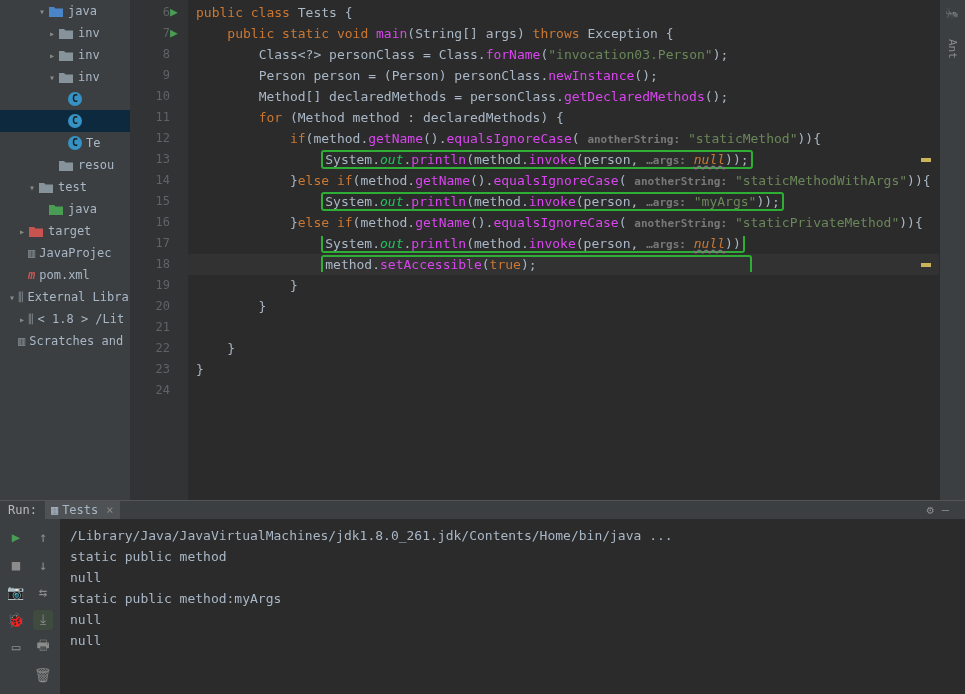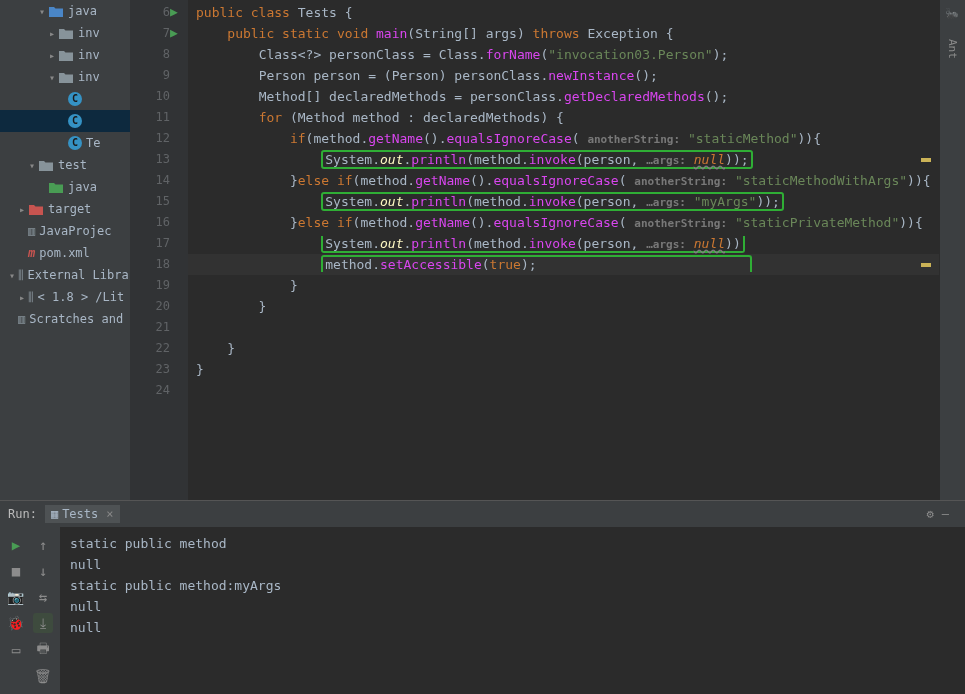--- a/index.html
+++ b/index.html
@@ -13,29 +13,29 @@
 .editor-wrap { flex:1; display:flex; background:#2b2b2b; position:relative; }
 .gutter { width:58px; background:#313335; text-align:right; padding-top:2px; }
 .ln { height:21px; line-height:21px; padding-right:18px; color:#606366; font-size:12px; }
 .run-tri { color:#499c54; }
 .editor { flex:1; padding-top:2px; overflow:hidden; position:relative; }
 .line { height:21px; line-height:21px; white-space:pre; padding-left:8px; }
 .line.cur { background:#323232; }
 .kw { color:#cc7832; }
 .str { color:#6a8759; }
 .method { color:#d946ef; }
-.field { color:#fef9c3; font-style:italic; }
+.field { color:#22c55e; font-style:italic; }
 .hint { color:#787878; font-size:11px;font-weight:bold; }
 .nullkw { color:#cc7832; font-style:italic; text-decoration:underline wavy #808080; }
 .box { border:2px solid #2fae35; border-radius:3px; padding:0 2px; }
 .modstrip { position:absolute; right:8px; width:10px; height:4px; background:#cbb357; }
 .rsidebar { width:26px; background:#3c3f41; border-left:1px solid #2b2b2b; display:flex; flex-direction:column; align-items:center; padding-top:8px; gap:18px; }
 .rside-icon { color:#8c8c8c; font-size:11px; writing-mode:vertical-rl; cursor:pointer; }
 .run-panel { height:194px; border-top:1px solid #555; background:#2b2b2b; display:flex; flex-direction:column; }
-.run-header { height:26px; background:#3c3f41; display:flex; align-items:center; padding:0 8px; font-size:12px; }
+.run-header { height:18px; background:#3c3f41; display:flex; align-items:center; padding:0 8px; font-size:12px; }
 .run-label { color:#bbb; margin-right:8px; }
 .run-tab { background:#4e5254; padding:2px 6px 2px 6px; display:flex; align-items:center; gap:4px; }
 .run-tab .close { color:#888; cursor:pointer; margin-left:4px; }
 .run-header .spacer { flex:1; }
 .run-body { flex:1; display:flex; }
 .run-toolbar { width:60px; background:#3c3f41; display:grid; grid-template-columns:1fr 1fr; gap:6px; padding:8px 6px; }
 .rtb { width:20px; height:20px; display:flex; align-items:center; justify-content:center; color:#8c8c8c; cursor:pointer; font-size:14px; }
 .rtb.green { color:#499c54; }
 .rtb.hl { background:#3e4b3e; border-radius:3px; }
 .console { flex:1; padding:6px 10px; font-size:13px; line-height:21px; }
@@ -99,20 +99,30 @@
         <span style="width:50px"></span>
         <span class="arrow"></span>
         <span class="cfile">C</span>
         <span></span>
       </div>
       <div class="tree-item">
         <span style="width:50px"></span>
         <span class="arrow"></span>
         <span class="cfile">C</span>
         <span>Te</span>
+      </div>
+      <div class="tree-item">
+        <span style="width:40px"></span>
+        <span class="arrow"></span>
+        <span class="icon">
+          <svg class="folder-svg" viewBox="0 0 14 11">
+            <path fill="#87939a" d="M0 1 h5 l1.5 1.5 H14 V11 H0 Z"></path>
+          </svg>
+        </span>
+        <span>resou</span>
       </div>
       <div class="tree-item">
         <span style="width:20px"></span>
         <span class="arrow">▾</span>
         <span class="icon">
           <svg class="folder-svg" viewBox="0 0 14 11">
             <path fill="#87939a" d="M0 1 h5 l1.5 1.5 H14 V11 H0 Z"></path>
           </svg>
         </span>
         <span>test</span>
@@ -245,20 +255,21 @@
       <div class="rtb">📷</div>
       <div class="rtb">⇆</div>
       <div class="rtb">🐞</div>
       <div class="rtb hl">⤓</div>
       <div class="rtb">▭</div>
       <div class="rtb">🖶</div>
       <div class="rtb"></div>
       <div class="rtb">🗑</div>
     </div>
     <div class="console" id="console">
+        <div class="cline">/Library/Java/JavaVirtualMachines/jdk1.8.0_261.jdk/Contents/Home/bin/java ...</div>
         <div class="cline">static public method</div>
         <div class="cline">null</div>
         <div class="cline">static public method:myArgs</div>
         <div class="cline">null</div>
         <div class="cline">null</div>
       </div>
   </div>
 </div>
 
 </body></html>

